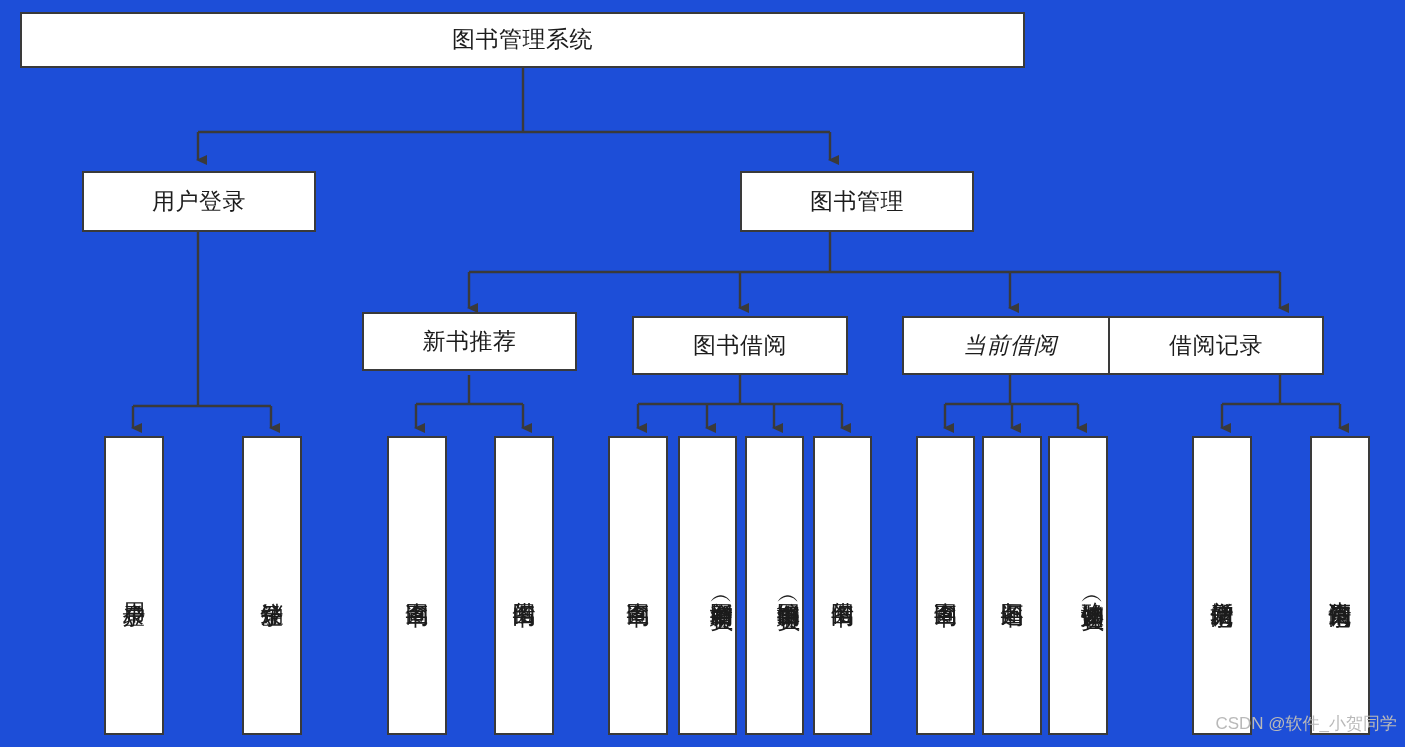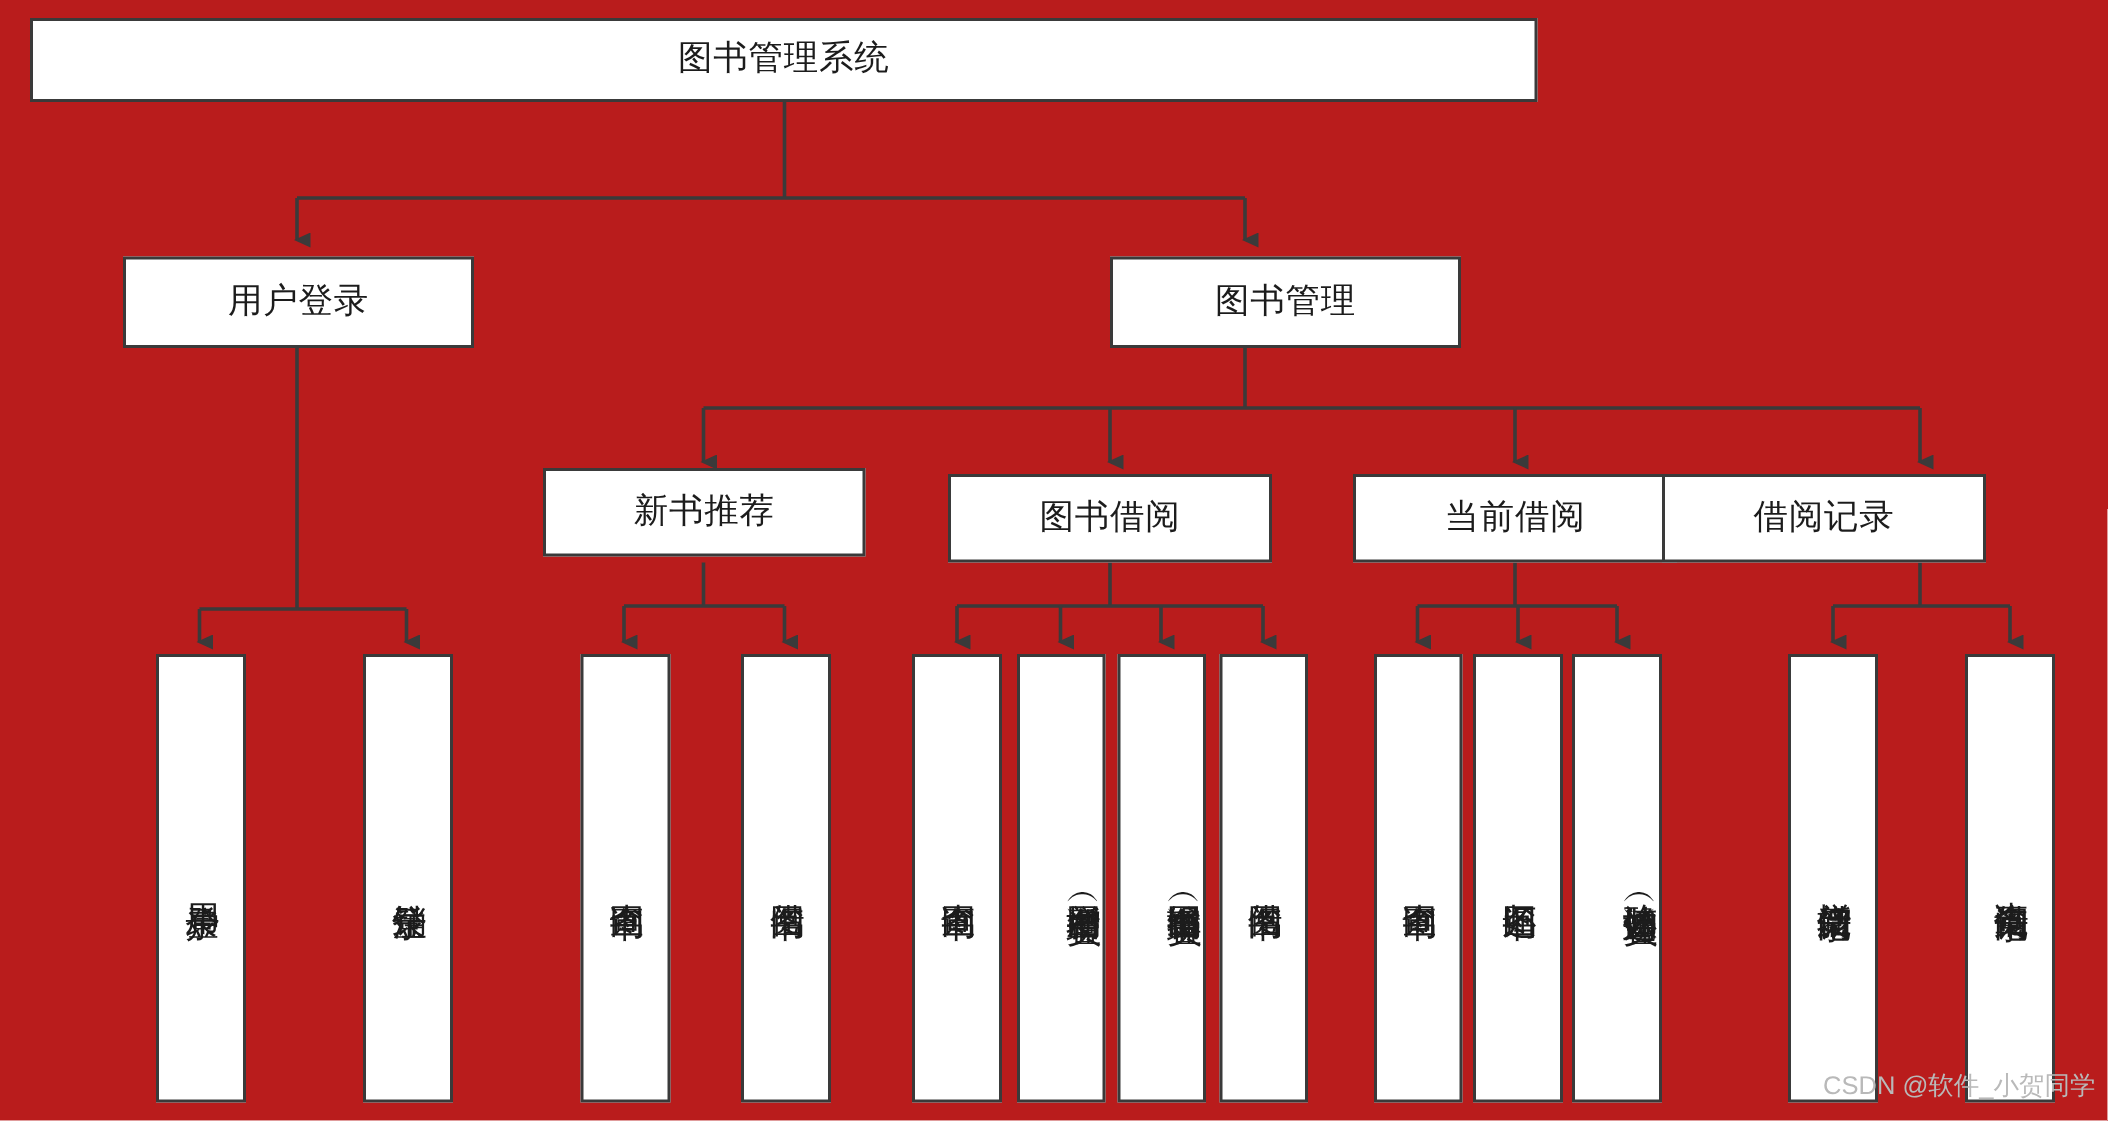--- a/index.html
+++ b/index.html
@@ -7,21 +7,21 @@
     padding: 0;
     background: #ffffff;
   }
   body {
     font-family: "DejaVu Sans", "Liberation Sans", sans-serif;
   }
   #stage {
     position: relative;
     width: 1405px;
     height: 747px;
-    background: #b91c1c;
+    background: #1d4ed8;
     overflow: hidden;
   }
   .node {
     position: absolute;
     box-sizing: border-box;
     border: 2px solid #3a3a3a;
     background: #ffffff;
     display: flex;
     align-items: center;
     justify-content: center;
@@ -127,21 +127,21 @@
     <path class="wire" d="M1340,404 L1340,428" marker-end="url(#ah)"></path>
   </svg>
 
   <div class="node horiz" style="left:20px; top:12px; width:1005px; height:56px;">图书管理系统</div>
 
   <div class="node horiz" style="left:82px; top:171px; width:234px; height:61px;">用户登录</div>
   <div class="node horiz" style="left:712px; top:171px; width:234px; height:61px;margin-left:28px;">图书管理</div>
 
   <div class="node horiz" style="left:362px; top:312px; width:215px; height:59px;">新书推荐</div>
   <div class="node horiz" style="left:632px; top:316px; width:216px; height:59px;text-align:center;">图书借阅</div>
-  <div class="node horiz" style="left:902px; top:316px; width:216px; height:59px;">当前借阅</div>
+  <div class="node horiz" style="left:902px; top:316px; width:216px; height:59px;font-style:italic;">当前借阅</div>
   <div class="node horiz" style="left:1108px; top:316px; width:216px; height:59px;">借阅记录</div>
 
   <div class="node vert mid-text" style="left:104px; top:436px; width:60px; height:299px;">用户登录</div>
   <div class="node vert mid-text" style="left:242px; top:436px; width:60px; height:299px;">注销登录</div>
 
   <div class="node vert mid-text" style="left:387px; top:436px; width:60px; height:299px;">查询图书</div>
   <div class="node vert mid-text" style="left:494px; top:436px; width:60px; height:299px;">借阅图书</div>
 
   <div class="node vert mid-text" style="left:608px; top:436px; width:60px; height:299px;">查询图书</div>
   <div class="node vert tall-text" style="left:678px; top:436px; width:59px; height:299px;">新增图书（管理员）</div>

